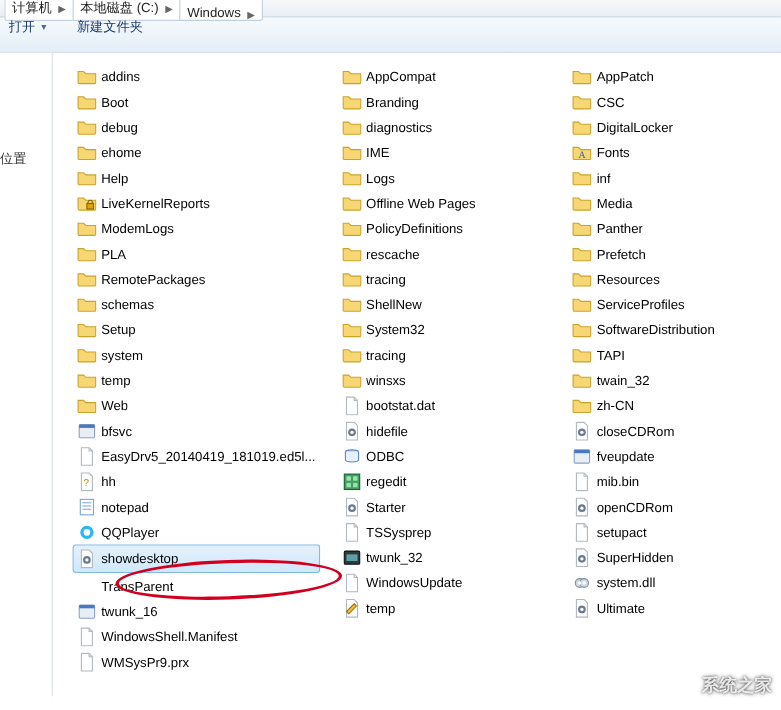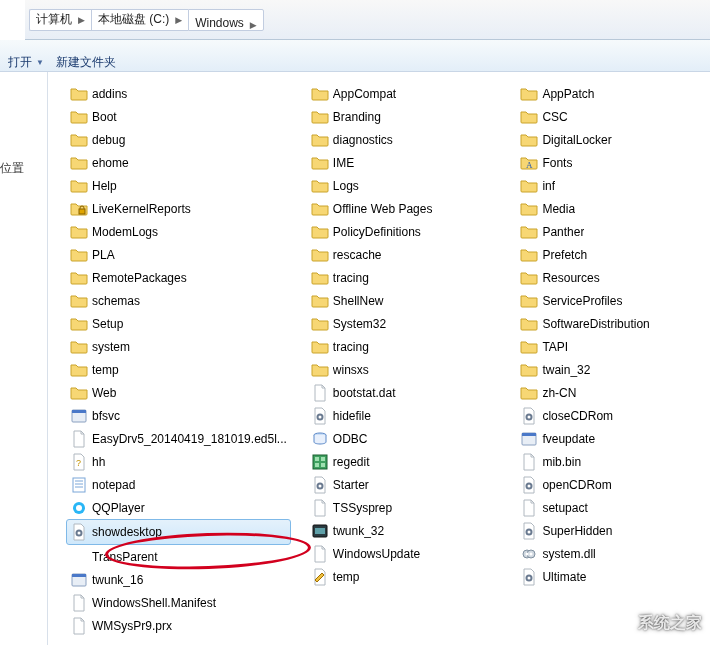--- a/index.html
+++ b/index.html
@@ -6,50 +6,49 @@
   body {
     font-family: "Microsoft YaHei", "Segoe UI", Tahoma, sans-serif;
     font-size: 12px;
     background: #fff;
     width: 710px;
     height: 645px;
     overflow: hidden;
     position: relative;
   }
   .addressbar {
-    height: 40px;
+    height: 16px;
     background: linear-gradient(to bottom, #f8f8f8, #e8eef6);
     border-bottom: 1px solid #b8c8d8;
     display: flex;
     align-items: center;
     padding: 0 4px;
-    margin-left: 25px;
   }
   .crumb {
     display: flex;
     align-items: center;
     padding: 0 6px;
     height: 22px;
     background: #fff;
     border: 1px solid #c2cde0;
     border-right: none;
     color: #222;
     cursor: default;
   }
   .crumb:first-child { border-radius: 2px 0 0 2px; }
   .crumb .chev { margin-left: 6px; color: #666; font-size: 9px; }
   .crumb:last-child { border-right: 1px solid #c2cde0; border-radius: 0 2px 2px 0; align-items: flex-end; }
   .toolbar {
     height: 32px;
     background: linear-gradient(to bottom, #f6fafc, #e3eef8);
     border-bottom: 1px solid #c9d6e6;
     display: flex;
-    align-items: flex-end;
+    align-items: flex-start;
     padding: 0 8px;
-    gap: 12px;
+    gap: 26px;
     color: #1a3a6e;
   }
   .toolbar .btn {
     display: flex;
     align-items: center;
     gap: 4px;
     cursor: default;
   }
   .toolbar .dd { font-size: 8px; color: #4a6a9e; }
   .body {

